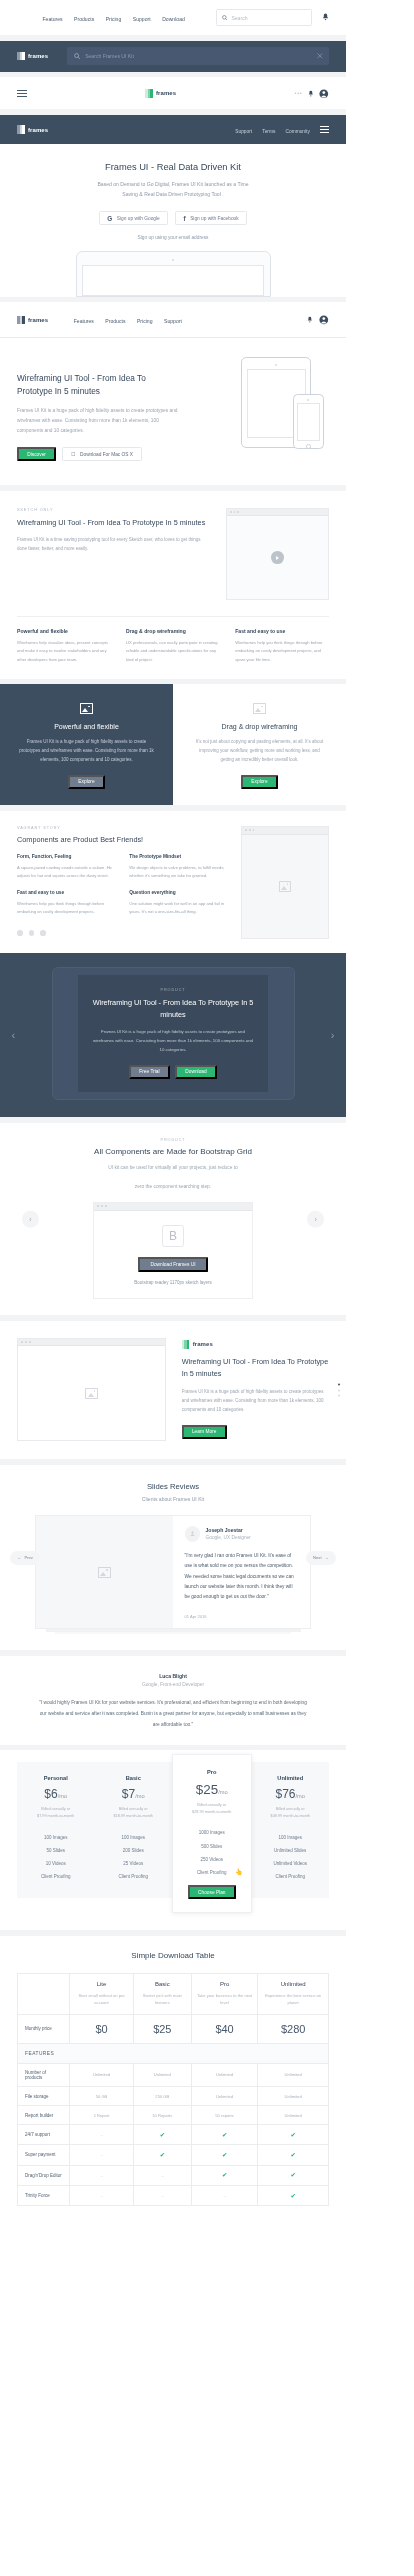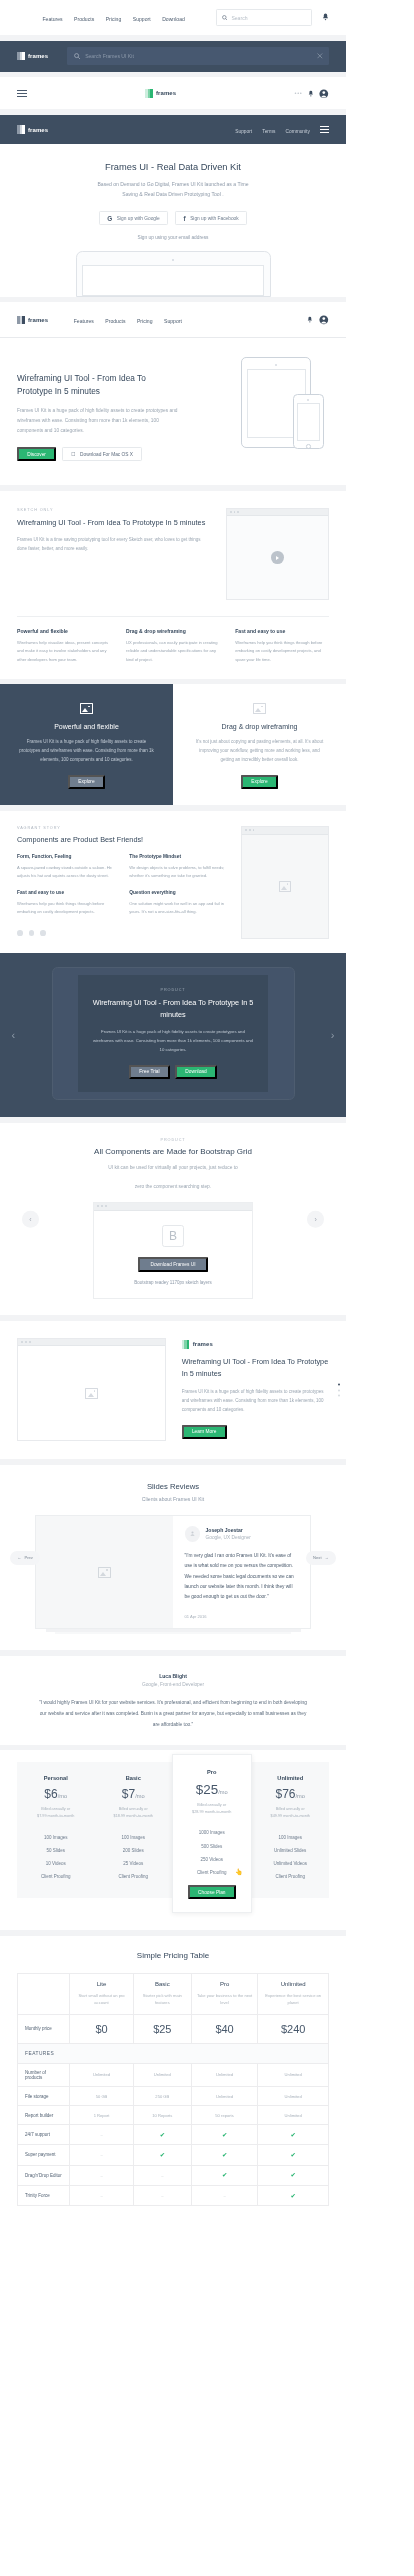--- a/index.html
+++ b/index.html
@@ -702,21 +702,21 @@
           <li>Unlimited Videos</li>
           <li>Client Proofing</li>
         </ul>
       </div>
 
     </div>
   </div>
   <div class="gray-strip"></div>
 
   <div class="sptable">
-    <h3>Simple Pricing Table</h3>
+    <h3>Simple Download Table</h3>
     <table>
       <thead>
         <tr>
           <th style="border:0.6px solid #ececee;background:#fff"></th>
           <th class="th-plan">
             <div class="nm">Lite</div>
             <div class="ds">Start small without an pro account</div>
           </th>
           <th class="th-plan">
             <div class="nm">Basic</div>
@@ -731,21 +731,21 @@
             <div class="ds">Experience the best service on planet</div>
           </th>
         </tr>
       </thead>
       <tbody>
         <tr>
           <td class="row-lbl">Monthly price</td>
           <td class="price-cell">$0</td>
           <td class="price-cell">$25</td>
           <td class="price-cell">$40</td>
-          <td class="price-cell">$240</td>
+          <td class="price-cell">$280</td>
         </tr>
         <tr>
           <td class="feat-head" colspan="5">FEATURES</td>
         </tr>
 
         <tr>
           <td class="row-lbl">Number of products</td>
           <td class="cell">Unlimited</td>
           <td class="cell">Unlimited</td>
           <td class="cell">Unlimited</td>

